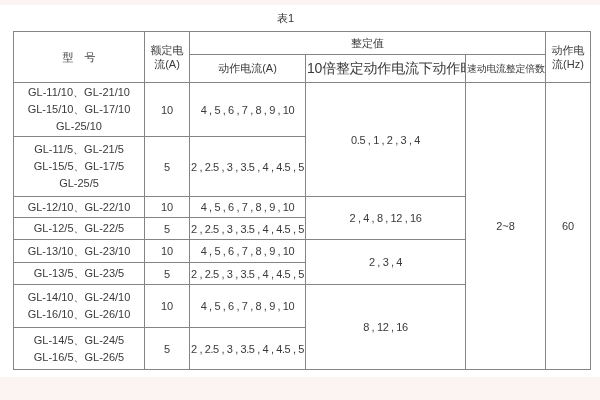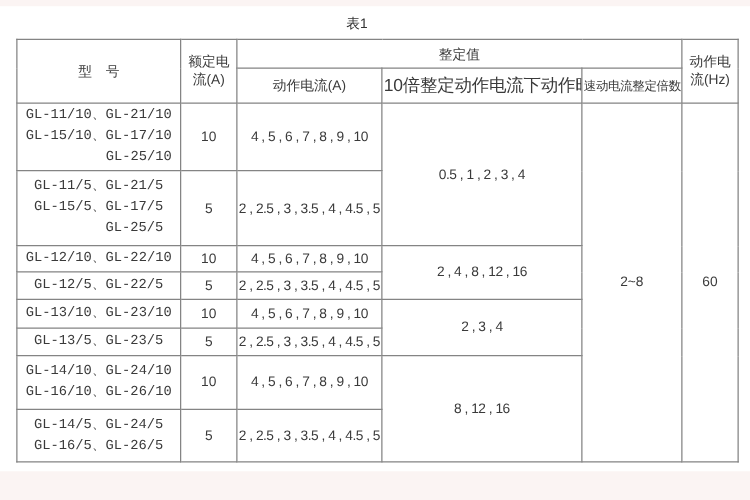--- a/index.html
+++ b/index.html
@@ -32,21 +32,21 @@
     vertical-align:middle;
     font-weight:normal;
     font-size:11px;
     color:#3a3a3a;
     overflow:hidden;
   }
   .spec-table th.wrap { line-height:14px; }
   .spec-table th.longhead { font-size:14px; white-space:nowrap; letter-spacing:-0.2px; }
   .spec-table th.quickhead { font-size:10px; white-space:nowrap; letter-spacing:-0.3px; }
   .spec-table td.list { font-size:11px; letter-spacing:-0.4px; white-space:nowrap; }
-  .model-block { display:inline-block; text-align:right; line-height:17px; white-space:nowrap;font-family:Liberation Mono, monospace; }
+  .model-block { display:inline-block; text-align:center; line-height:17px; white-space:nowrap; }
   .hr1 { height:23px; }
   .hr2 { height:28px; }
   .r1 { height:54px; }
   .r2 { height:60px; }
   .r3 { height:21px; }
   .r4 { height:22px;margin-top:20px; }
   .r5 { height:23px; }
   .r6 { height:22px; }
   .r7 { height:43px; }
   .r8 { height:42px; }

